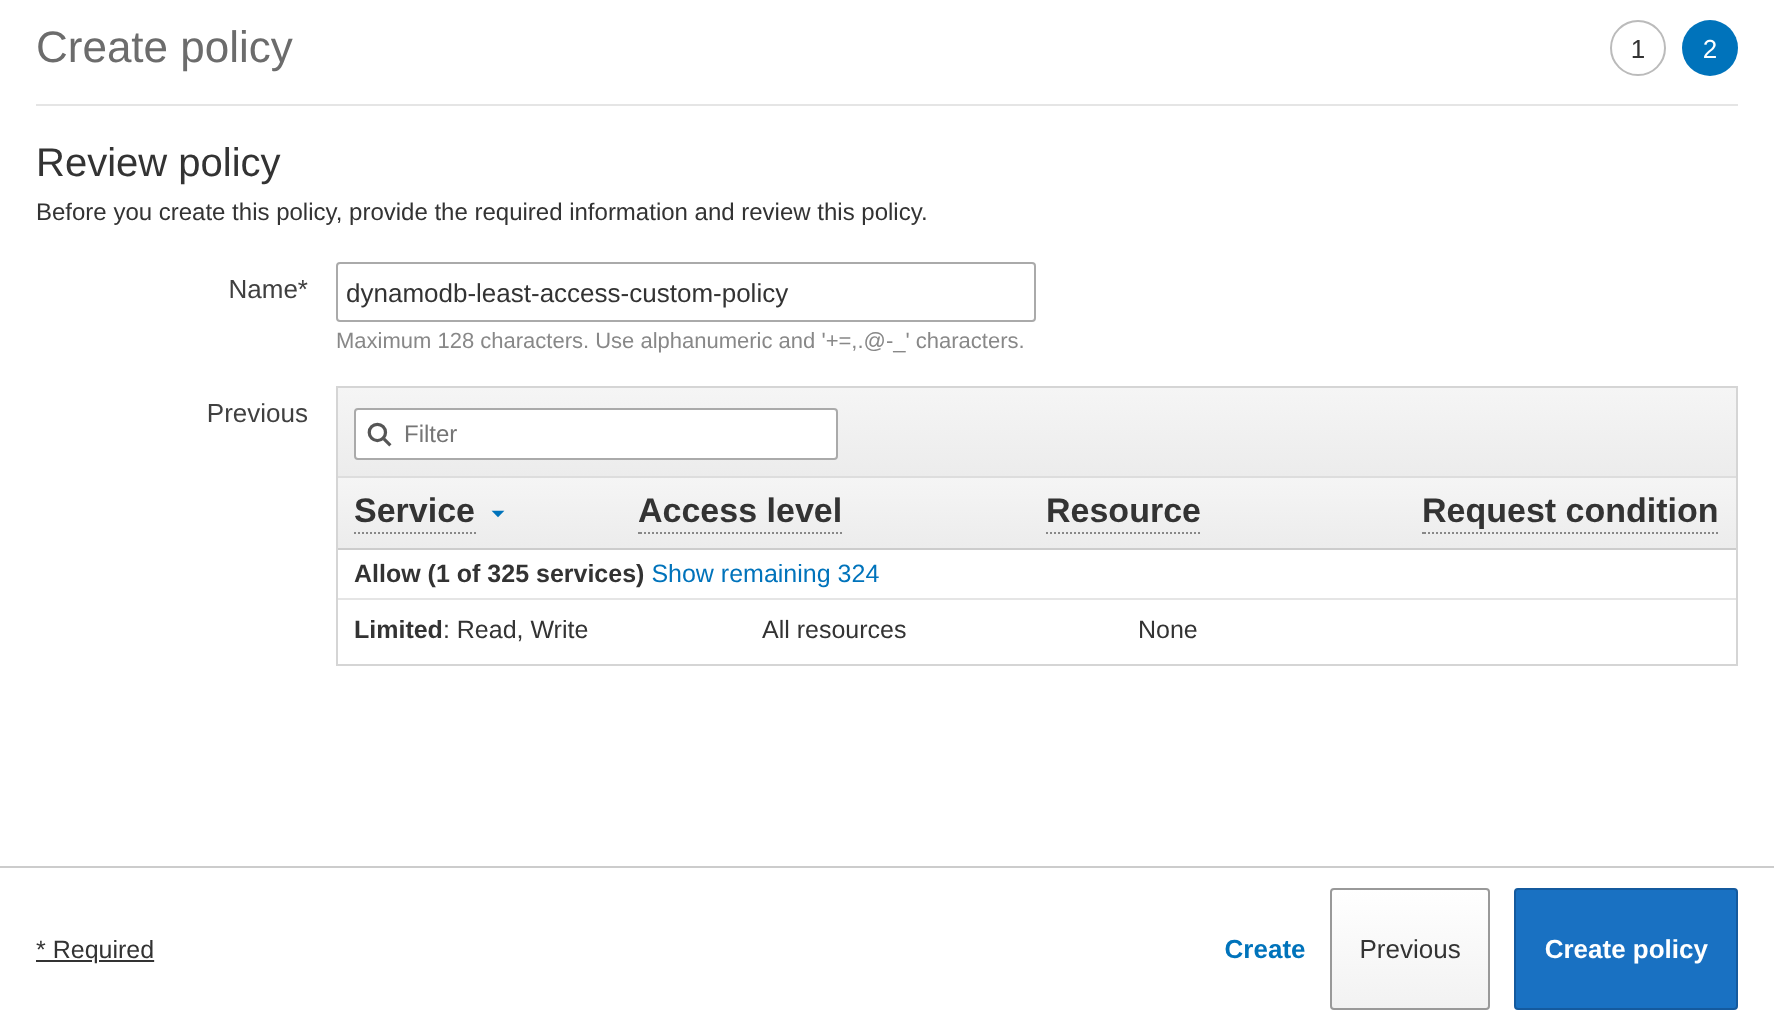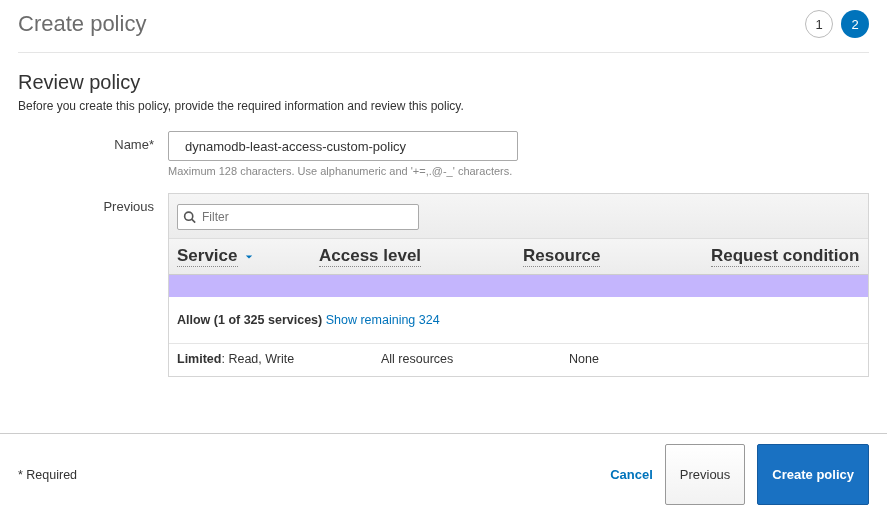--- a/index.html
+++ b/index.html
@@ -9,42 +9,42 @@
 .page-title { font-size: 22px; font-weight: 400; color: #6c6c6c; }
 .steps { display: flex; gap: 8px; align-items: center; }
 .step { width: 28px; height: 28px; border-radius: 50%; display: flex; align-items: center; justify-content: center; font-size: 13px; }
 .step-inactive { border: 1px solid #bbb; color: #333; background: #fff; }
 .step-active { background: #0073bb; color: #fff; }
 .section-title { font-size: 20px; font-weight: 400; color: #333; margin-top: 18px; }
 .section-subtitle { font-size: 12px; color: #333; margin-top: 5px; margin-bottom: 18px; }
 .field-row { display: flex; align-items: flex-start; margin-bottom: 16px; }
 .field-label { width: 150px; text-align: right; padding-right: 14px; padding-top: 6px; font-size: 13px; font-weight: 400; color: #404040; }
 .field-content { flex: 1; }
-.name-input { width: 350px; height: 30px; padding: 4px 16px; border: 1px solid #aaa; border-radius: 2px; font-size: 13px; color: #333; }
+.name-input { width: 350px; height: 30px; padding: 4px 4px; border: 1px solid #aaa; border-radius: 2px; font-size: 13px; color: #333; }
 .hint { font-size: 11px; color: #888; margin-top: 4px; }
 .summary-box { border: 1px solid #d5d5d5; background: #c4b5fd; width: 100%; }
 .filter-bar { padding: 10px 8px 8px 8px; background: linear-gradient(#f5f5f5, #ececec); border-bottom: 1px solid #ddd; }
 .filter-wrap { position: relative; display: inline-block; }
 .filter-input { width: 242px; height: 26px; padding: 3px 6px 3px 24px; border: 1px solid #aaa; border-radius: 2px; font-size: 12px; background: #fff; }
 .search-icon { position: absolute; left: 6px; top: 50%; transform: translateY(-50%); width: 13px; height: 13px; stroke: #555; fill: none; stroke-width: 2; }
 .table-header { display: flex; background: linear-gradient(#f5f5f5, #ececec); border-bottom: 1px solid #ccc; padding: 7px 8px; font-size: 17px; font-weight: 700; }
 .col-service { width: 142px; }
 .col-access { width: 204px; }
 .col-resource { width: 188px; }
 .col-cond { flex: 1; }
 .th-text { border-bottom: 1px dotted #888; display: inline-block; cursor: default; }
 .sort-caret { display: inline-block; margin-left: 3px; }
 .sort-caret svg { width: 8px; height: 8px; }
-.allow-row { padding: 16px 8px; font-size: 12.5px; border-bottom: 1px solid #e5e5e5; background: #fff; margin-top: 22px; }
+.allow-row { padding: 5px 8px; font-size: 12.5px; border-bottom: 1px solid #e5e5e5; background: #fff; }
 .allow-strong { font-weight: 700; }
 .link { color: #0073bb; cursor: pointer; }
 .data-row { display: flex; padding: 8px 8px 10px 8px; font-size: 12.5px; background: #fff; }
 .access-limited { font-weight: 700; }
 .footer { position: fixed; bottom: 0; left: 0; width: 887px; border-top: 1px solid #ccc; background: #fff; padding: 10px 18px; display: flex; align-items: center; justify-content: space-between; }
-.required-note { font-size: 12.5px; color: #333; }
+.required-note { font-size: 12.5px; color: #333; text-decoration: underline; }
 .footer-actions { display: flex; align-items: center; gap: 12px; }
 .btn-link { color: #0073bb; font-size: 13px; font-weight: 700; cursor: pointer; }
 .btn { padding: 22px 14px; font-size: 13px; border-radius: 2px; cursor: pointer; }
 .btn-secondary { background: linear-gradient(#fff, #f2f2f2); border: 1px solid #999; color: #333; }
 .btn-primary { background: #1971c2; border: 1px solid #145a9e; color: #fff; font-weight: 700; }
 </style>
 </head>
 <body>
 
 <div class="page">
@@ -102,17 +102,17 @@
           <div class="col-cond">None</div>
         </div>
       </div>
     </div>
   </div>
 </div>
 
 <div class="footer">
   <div class="required-note">* Required</div>
   <div class="footer-actions">
-    <span class="btn-link">Cancel</span>
+    <span class="btn-link">Create</span>
     <button class="btn btn-secondary">Previous</button>
     <button class="btn btn-primary">Create policy</button>
   </div>
 </div>
 
 </body></html>

